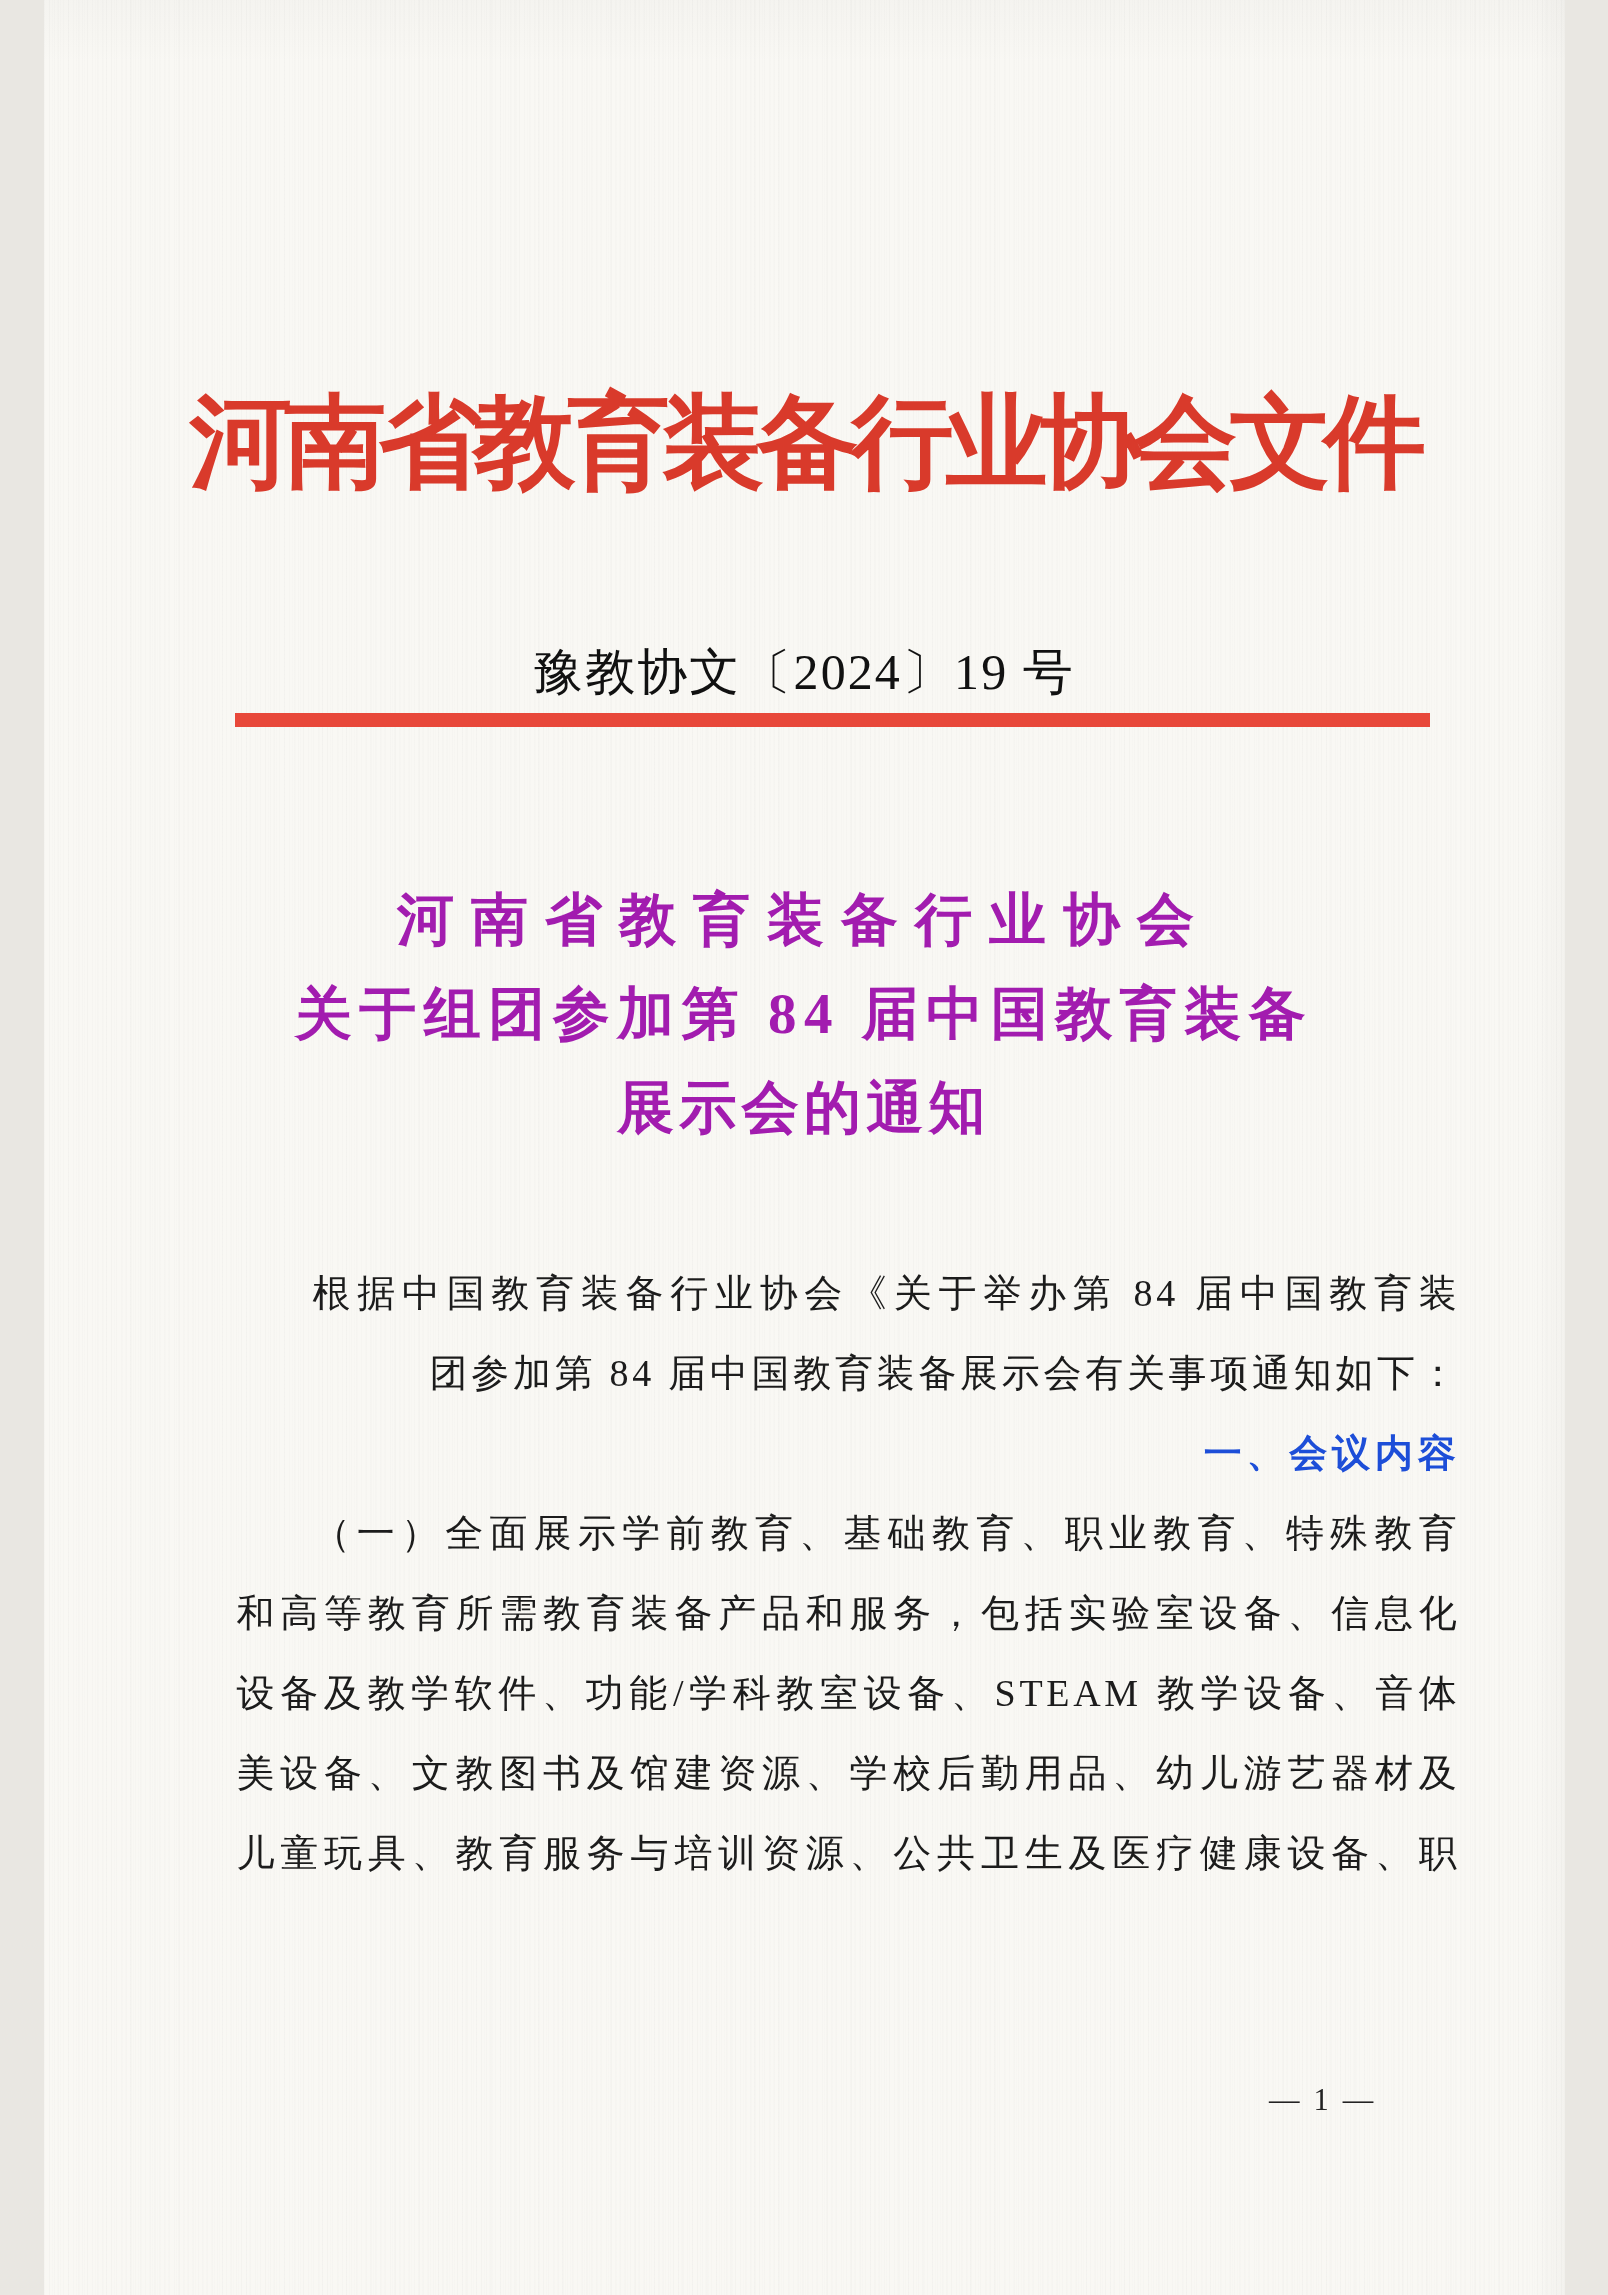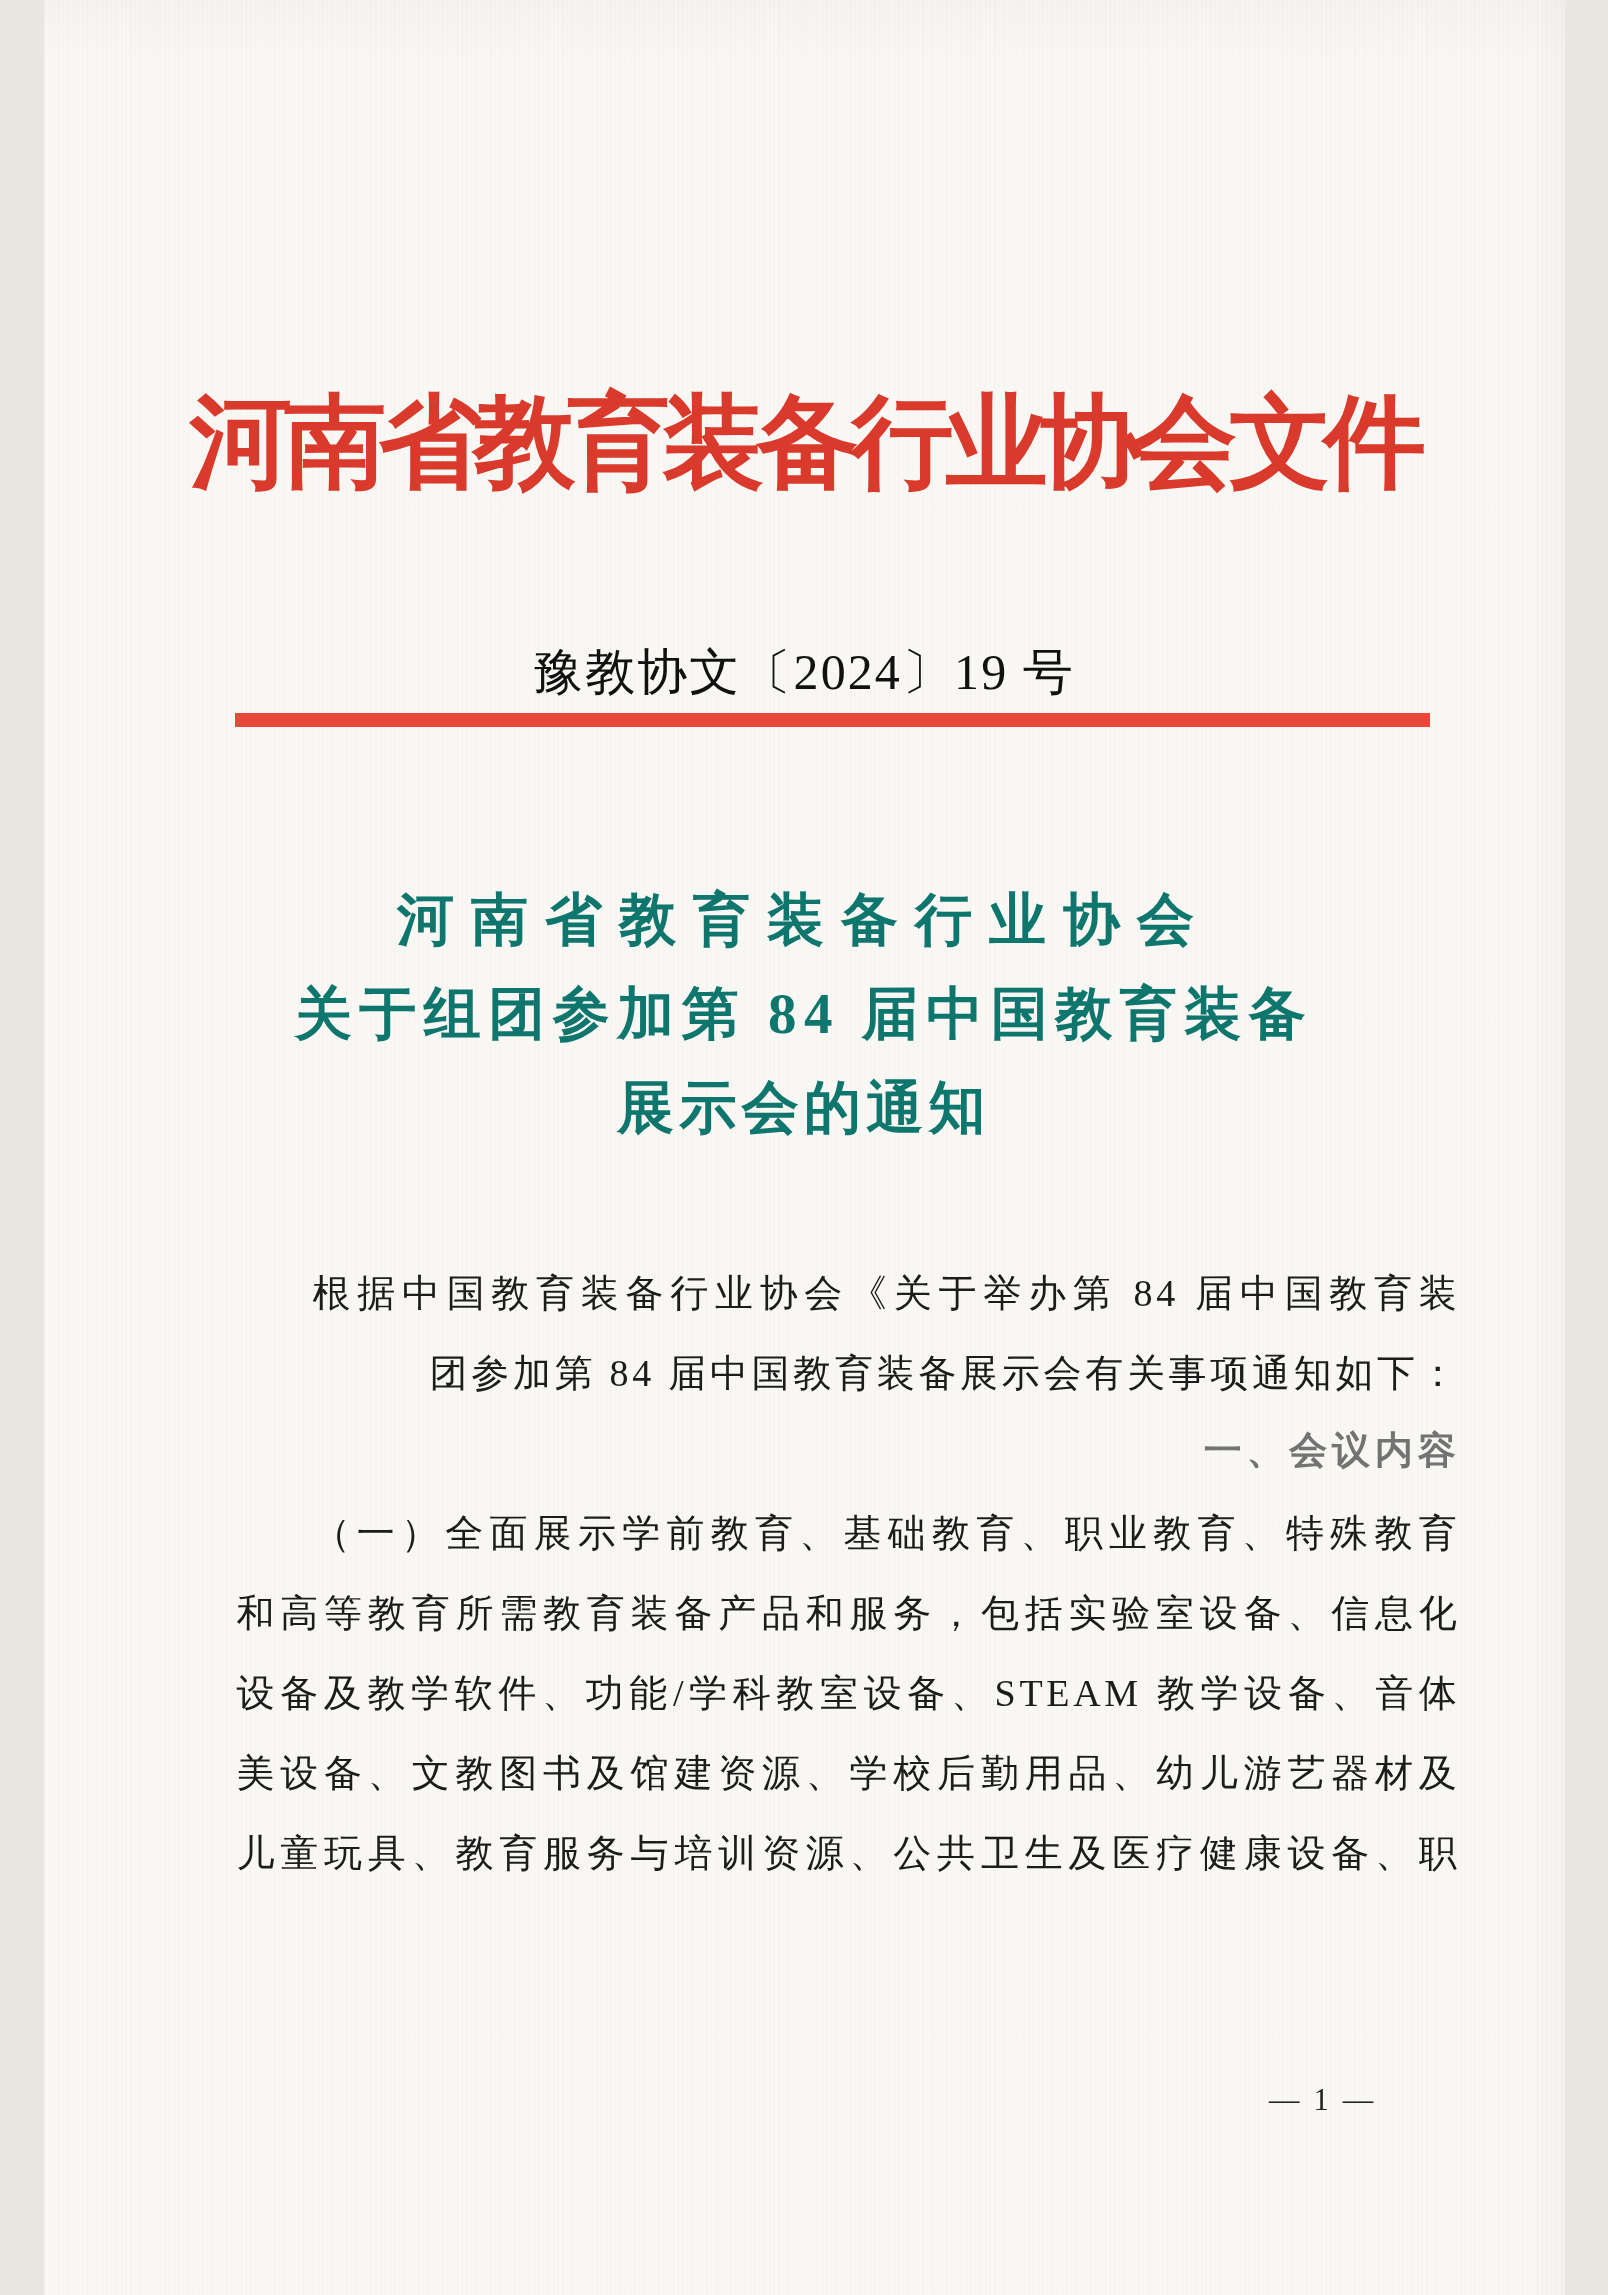--- a/index.html
+++ b/index.html
@@ -69,21 +69,21 @@
     background:var(--line-red);
   }
 
   .doc-title{
     position:absolute;
     top:873px;
     left:0;
     width:100%;
     text-align:center;
     font-weight:bold;
-    color:#0f766e;
+    color:#a21caf;
     font-size:57px;
   }
   .doc-title .t-line{line-height:94px;white-space:nowrap;}
   .doc-title .t-line:nth-child(1){letter-spacing:17px;}
   .doc-title .t-line:nth-child(2){letter-spacing:7.5px;}
   .doc-title .t-line:nth-child(3){letter-spacing:5.3px;}
 
   .body-text{
     position:absolute;
     top:1253px;
@@ -96,24 +96,24 @@
   }
   .b-line{white-space:nowrap;}
   .b-line.fill{
     white-space:normal;
     text-align:justify;
     text-align-last:justify;
     text-justify:inter-character;
   }
   .b-line.indent{text-indent:2em;text-align:right;}
   .b-line.heading{
-    font-family:Liberation Mono, monospace;
+    font-family:Liberation Serif, serif;
     font-weight:700;
     letter-spacing:4.8px;
-    color:#737373;
+    color:#1d4ed8;
   }
 
   .page-number{
     position:absolute;
     top:2082px;
     right:188px;
     font-size:30.5px;
     line-height:37px;
     letter-spacing:3.2px;
     color:#222;

